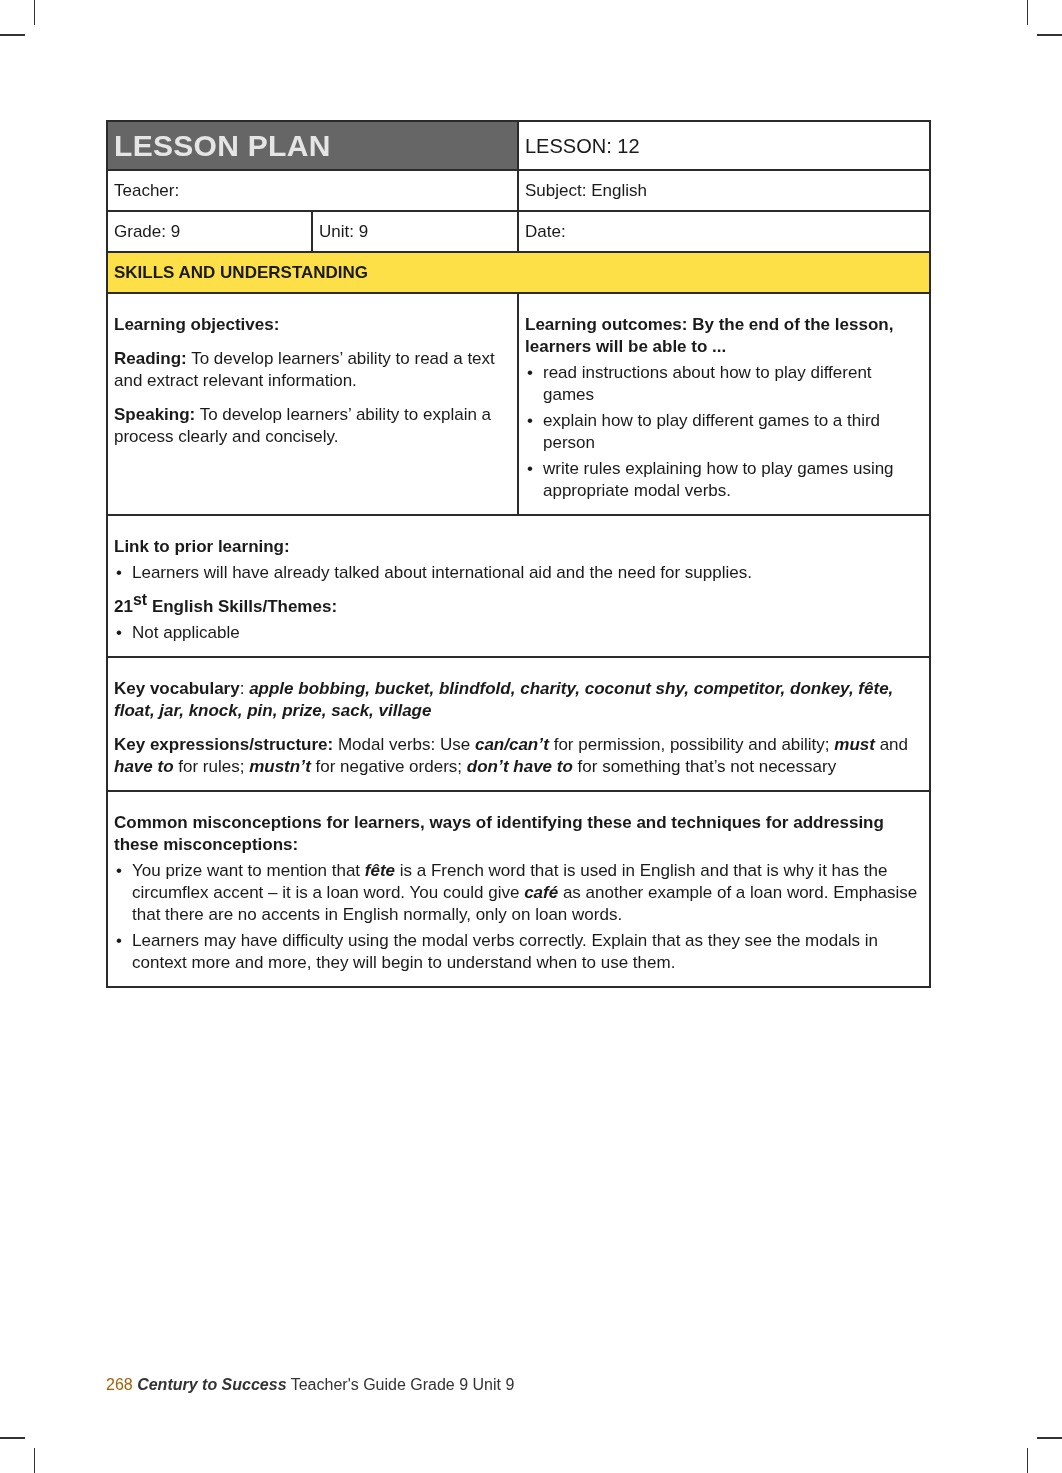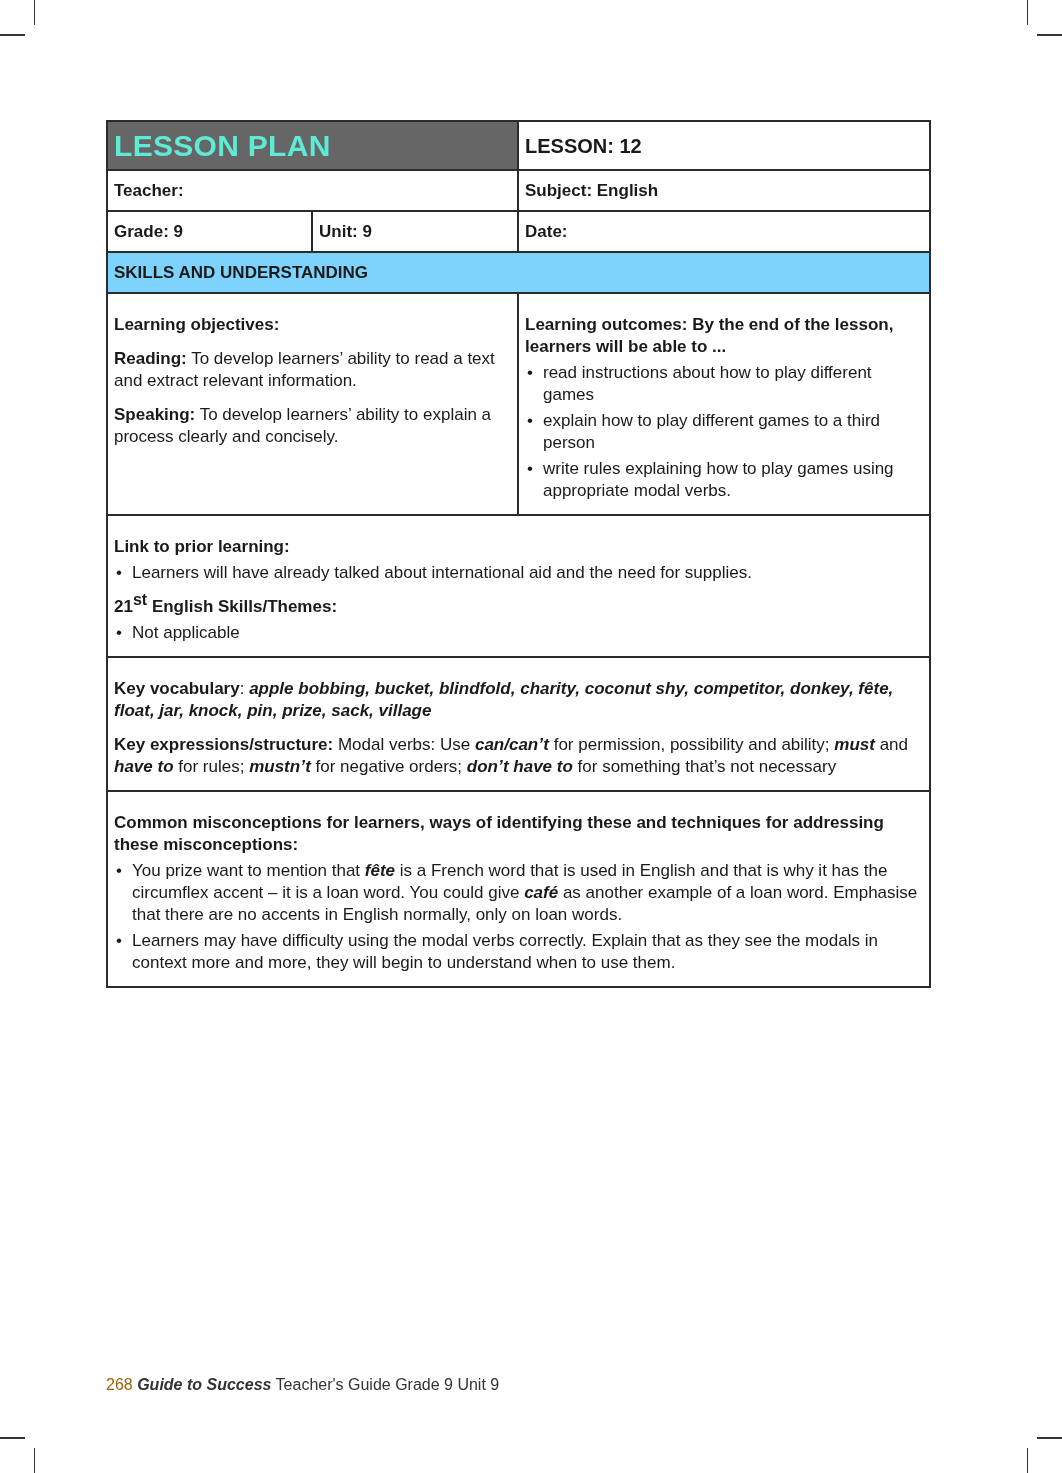--- a/index.html
+++ b/index.html
@@ -3,25 +3,25 @@
 <meta charset="utf-8">
 <style>
   html, body { margin: 0; padding: 0; background: #ffffff; }
   body { width: 1062px; height: 1473px; position: relative; overflow: hidden;
          font-family: "Liberation Sans", sans-serif; color: #1a1a1a; }
   .crop { position: absolute; background: #333; }
   .lesson-table { position: absolute; left: 106px; top: 120px; width: 823px;
                   border-collapse: collapse; table-layout: fixed; }
   .lesson-table td { border: 2px solid #2b2b2b; padding: 0 6px; vertical-align: top;
                      font-size: 17px; line-height: 22px; }
-  .title-cell { background: #666666; color: #5eead4; font-weight: bold; font-size: 30px !important;
+  .title-cell { background: #666666; color: #e5e5e5; font-weight: bold; font-size: 30px !important;
                 height: 47px; vertical-align: middle !important; letter-spacing: 0.3px; }
-  .head-cell { font-weight: bold; font-size: 20px !important; vertical-align: middle !important; height: 47px; }
-  .field-cell { font-weight: bold; height: 39px; vertical-align: middle !important; }
-  .section-cell { background: #7dd3fc; font-weight: bold; height: 39px; vertical-align: middle !important; }
+  .head-cell { font-weight: normal; font-size: 20px !important; vertical-align: middle !important; height: 47px; }
+  .field-cell { font-weight: normal; height: 39px; vertical-align: middle !important; }
+  .section-cell { background: #fde047; font-weight: bold; height: 39px; vertical-align: middle !important; }
   .block { padding-top: 8px !important; padding-bottom: 8px !important; }
   .b { font-weight: bold; }
   .i { font-style: italic; font-weight: bold; }
   p { margin: 12px 0 4px 0; }
   ul { margin: 0 0 4px 0; padding: 0; list-style: none; }
   li { position: relative; padding-left: 18px; margin-bottom: 4px; }
   li::before { content: "\2022"; position: absolute; left: 2px; top: 0; }
   sup { font-size: 16px; line-height: 0; }
   .footer { position: absolute; left: 106px; top: 1376px; font-size: 16px; color: #333; font-weight: 300; }
   .footer .num { color: #a16207; }
@@ -99,13 +99,13 @@
       <p class="b">Common misconceptions for learners, ways of identifying these and techniques for addressing these misconceptions:</p>
       <ul>
         <li><span>You prize want to mention that </span><span class="i">fête</span><span> is a French word that is used in English and that is why it has the circumflex accent – it is a loan word. You could give </span><span class="i">café</span><span> as another example of a loan word. Emphasise that there are no accents in English normally, only on loan words.</span></li>
         <li>Learners may have difficulty using the modal verbs correctly. Explain that as they see the modals in context more and more, they will begin to understand when to use them.</li>
       </ul>
     </td>
   </tr>
 </tbody>
   </table>
 
-<div class="footer"><span class="num">268</span> <span class="i">Guide to Success</span><span> Teacher's Guide Grade 9 Unit 9</span></div>
+<div class="footer"><span class="num">268</span> <span class="i">Century to Success</span><span> Teacher's Guide Grade 9 Unit 9</span></div>
 
 </body></html>

